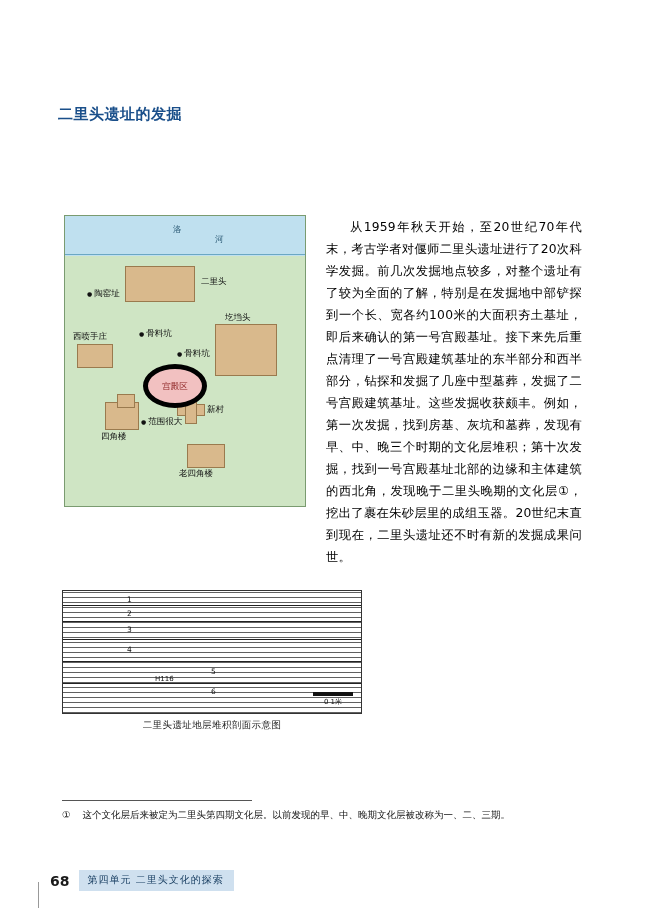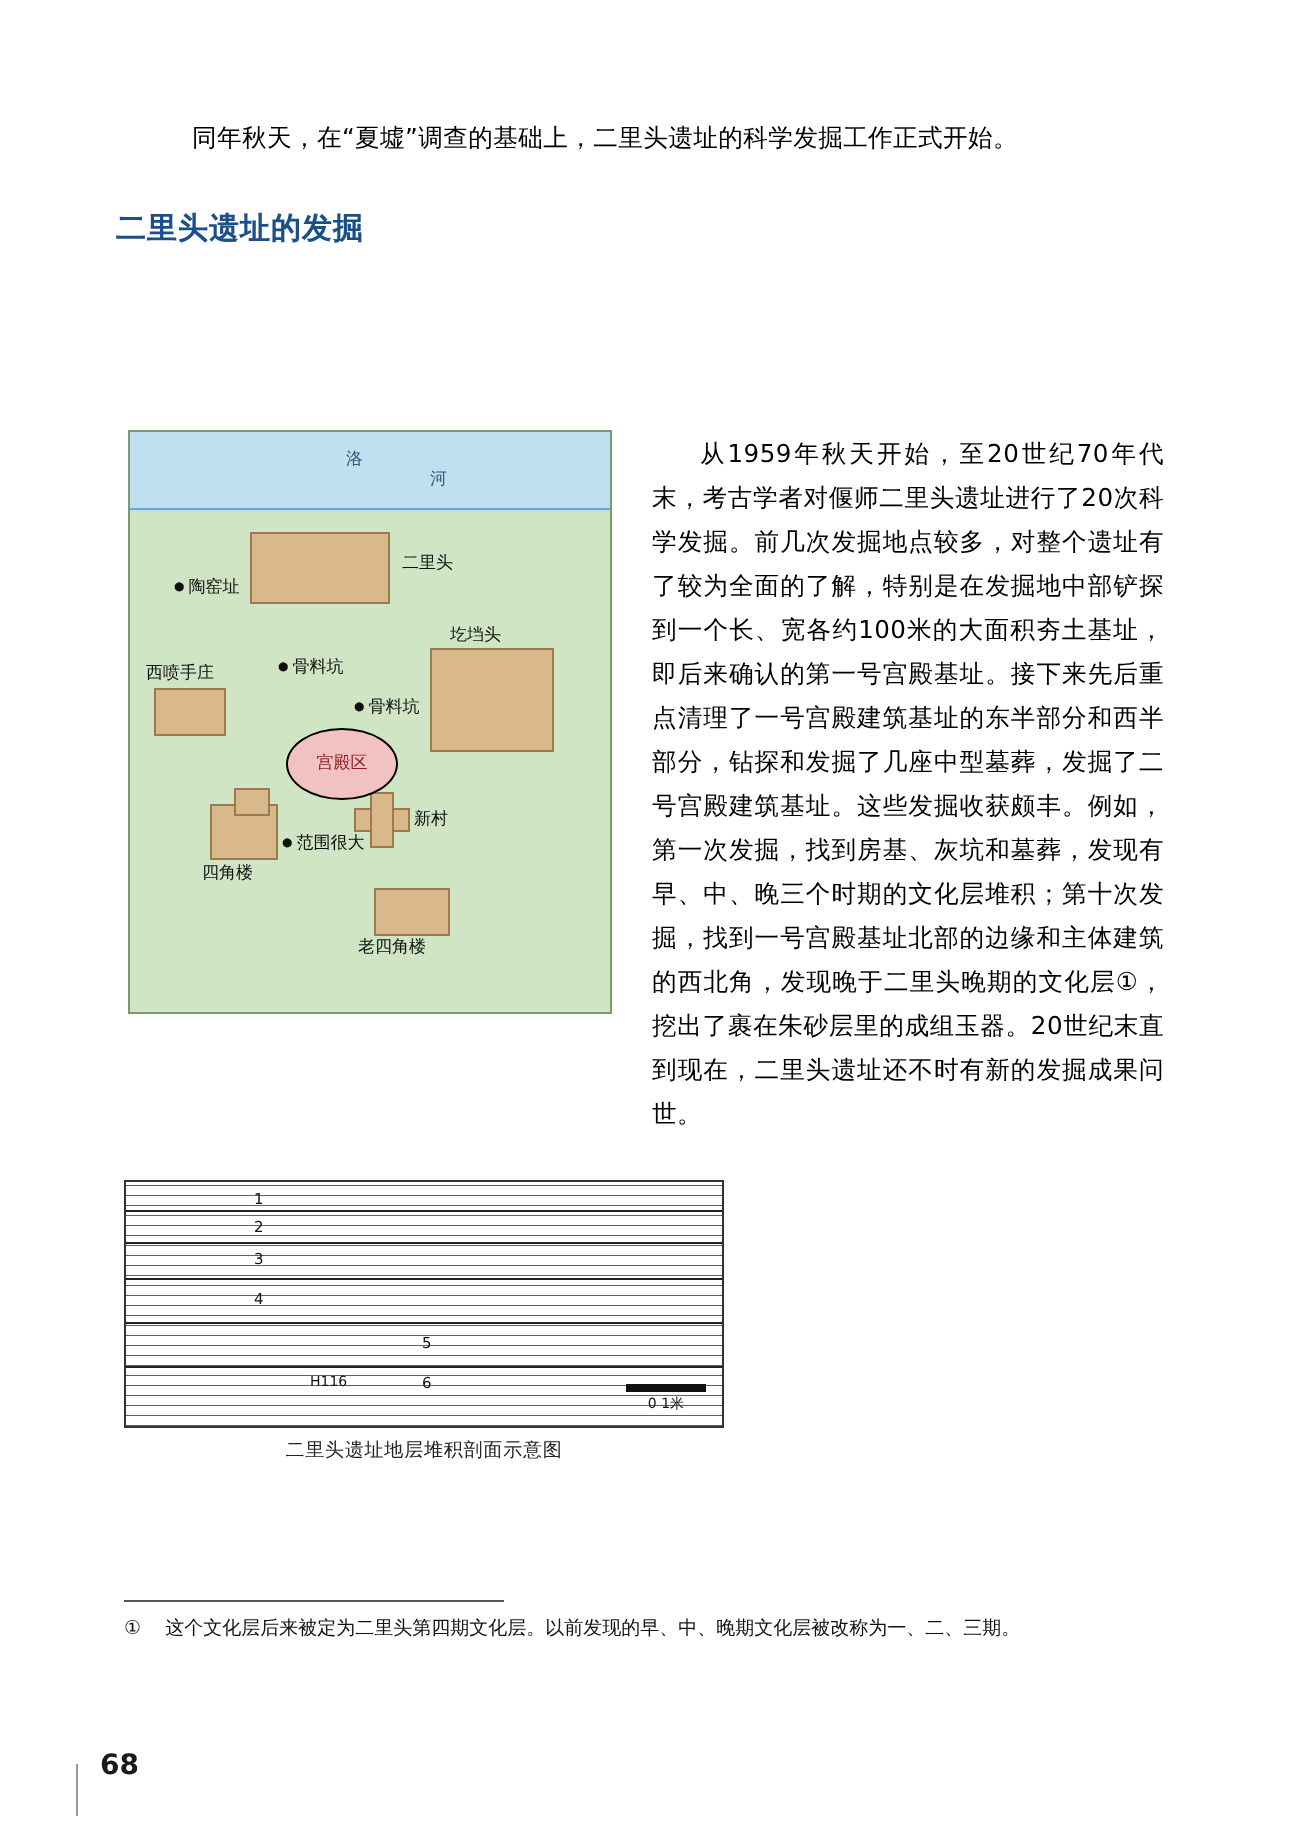--- a/index.html
+++ b/index.html
@@ -116,21 +116,21 @@
     margin-right: 2px;
     vertical-align: middle;
   }
   .palace {
     position: absolute;
     left: 78px;
     top: 148px;
     width: 54px;
     height: 34px;
     background: #f2c1c1;
-    border: 1px solid #000000;
+    border: 5px solid #000000;
     border-radius: 50%;
     text-align: center;
     line-height: 34px;
     font-size: 8.5px;
     color: #8a1f1f;
   }
   .cross {
     position: absolute;
     background: #d9b98c;
     border: 1px solid #9a7a4e;
@@ -263,21 +263,20 @@
     width: 0;
     height: 26px;
     border-left: 1px solid #999;
   }
 </style>
 </head>
 <body>
 
 <div class="page">
 
-  <div class="para intro-para">同年秋天，在“夏墟”调查的基础上，二里头遗址的科学发掘工作正式开始。</div>
 
   <div class="section-heading">二里头遗址的发掘</div>
 
 
   <div class="para para-3">从1959年秋天开始，至20世纪70年代末，考古学者对偃师二里头遗址进行了20次科学发掘。前几次发掘地点较多，对整个遗址有了较为全面的了解，特别是在发掘地中部铲探到一个长、宽各约100米的大面积夯土基址，即后来确认的第一号宫殿基址。接下来先后重点清理了一号宫殿建筑基址的东半部分和西半部分，钻探和发掘了几座中型墓葬，发掘了二号宫殿建筑基址。这些发掘收获颇丰。例如，第一次发掘，找到房基、灰坑和墓葬，发现有早、中、晚三个时期的文化层堆积；第十次发掘，找到一号宫殿基址北部的边缘和主体建筑的西北角，发现晚于二里头晚期的文化层①，挖出了裹在朱砂层里的成组玉器。20世纪末直到现在，二里头遗址还不时有新的发掘成果问世。</div>
 
   <div class="map-fig">
     <div class="map-box">
       <div class="river"></div>
       <div class="river-line"></div>
@@ -322,21 +321,21 @@
       <div class="sec-layer-line" style="top:70px;"></div>
       <div class="sec-layer-line" style="top:92px;"></div>
 
       <div class="sec-num" style="left:64px; top:4px;">1</div>
       <div class="sec-num" style="left:64px; top:18px;">2</div>
       <div class="sec-num" style="left:64px; top:34px;">3</div>
       <div class="sec-num" style="left:64px; top:54px;">4</div>
       <div class="sec-num" style="left:148px; top:76px;">5</div>
       <div class="sec-num" style="left:148px; top:96px;">6</div>
 
-      <div class="pit-label" style="left:92px; top:96px;">H116</div>
+      <div class="pit-label" style="left:92px; top:84px;">H116</div>
 
       <div class="scale-wrap">
         <div class="scale-bar"></div>
         <div>0            1米</div>
       </div>
     </div>
     <div class="fig-caption">二里头遗址地层堆积剖面示意图</div>
   </div>
 
 
@@ -345,15 +344,16 @@
     <div class="footnote-text">
       <span>①</span>
       <span style="display:inline-block;width:6px"></span>
       <span>这个文化层后来被定为二里头第四期文化层。以前发现的早、中、晚期文化层被改称为一、二、三期。</span>
     </div>
   </div>
 
   <div class="left-edge"></div>
   <div class="footer">
     <div class="page-num">68</div>
+    <div class="footer-band">第四单元   二里头文化的探索</div>
   </div>
 
 </div>
 
 </body></html>

